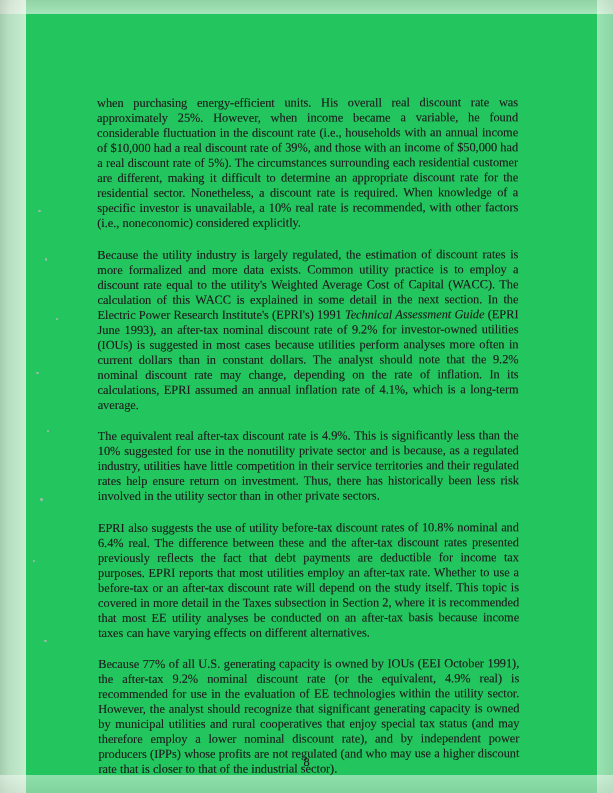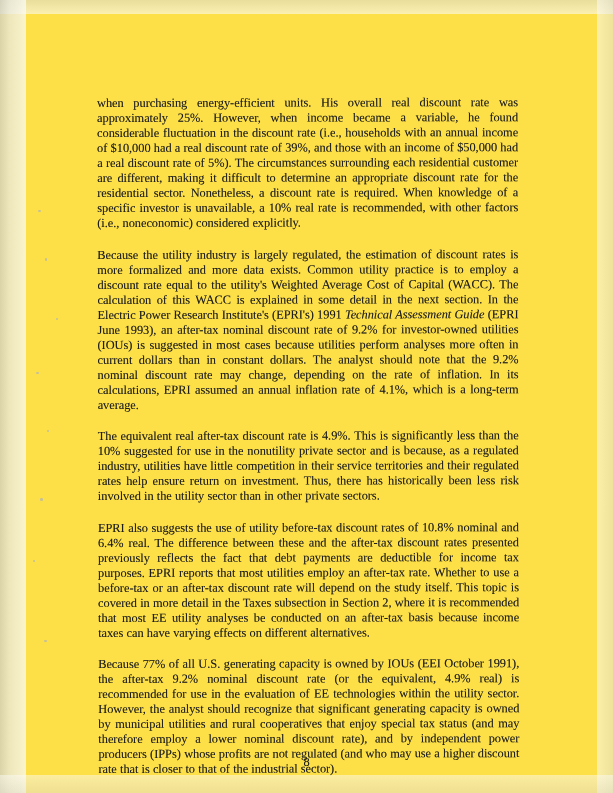--- a/index.html
+++ b/index.html
@@ -12,21 +12,21 @@
     height: 793px;
     overflow: hidden;
     font-family: "Liberation Serif", "DejaVu Serif", serif;
   }
 
   
   #page-sheet {
     position: relative;
     width: 613px;
     height: 793px;
-    background: #fde047;
+    background: #22c55e;
     box-sizing: border-box;
   }
 
   
   #scan-edge-left {
     position: absolute;
     left: 0; top: 0;
     width: 26px; height: 793px;
     background: linear-gradient(to right, #cfcfc8 0%, #e8e8e2 35%, #fbfbf7 100%);
     opacity: .75;

